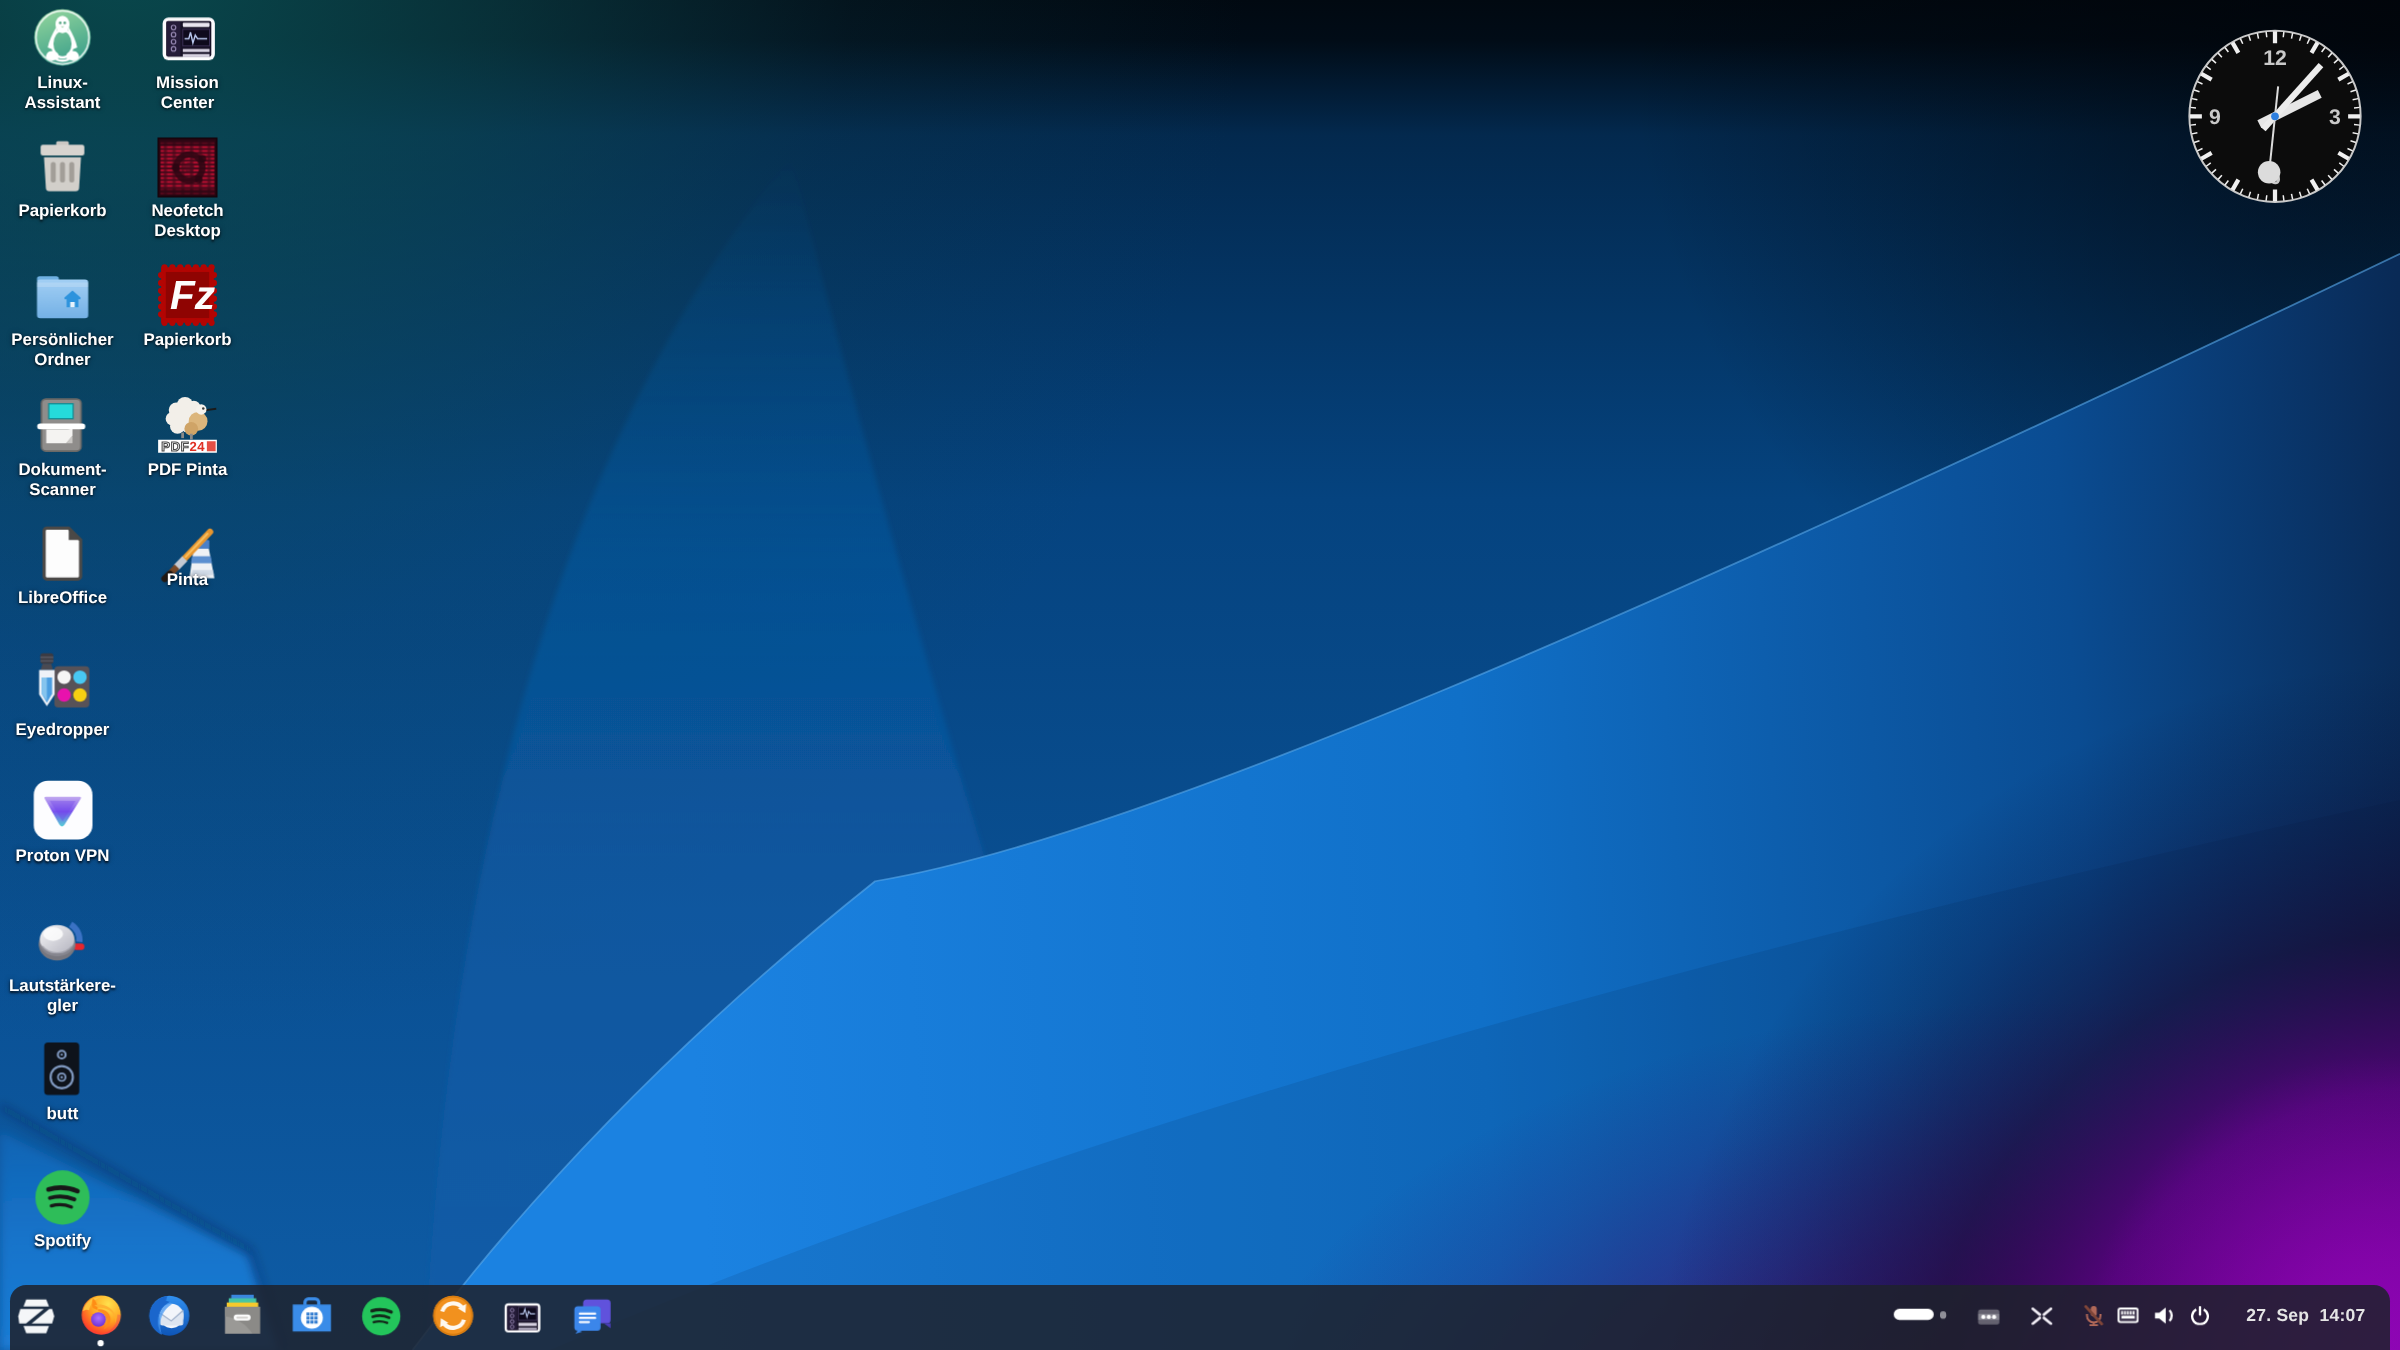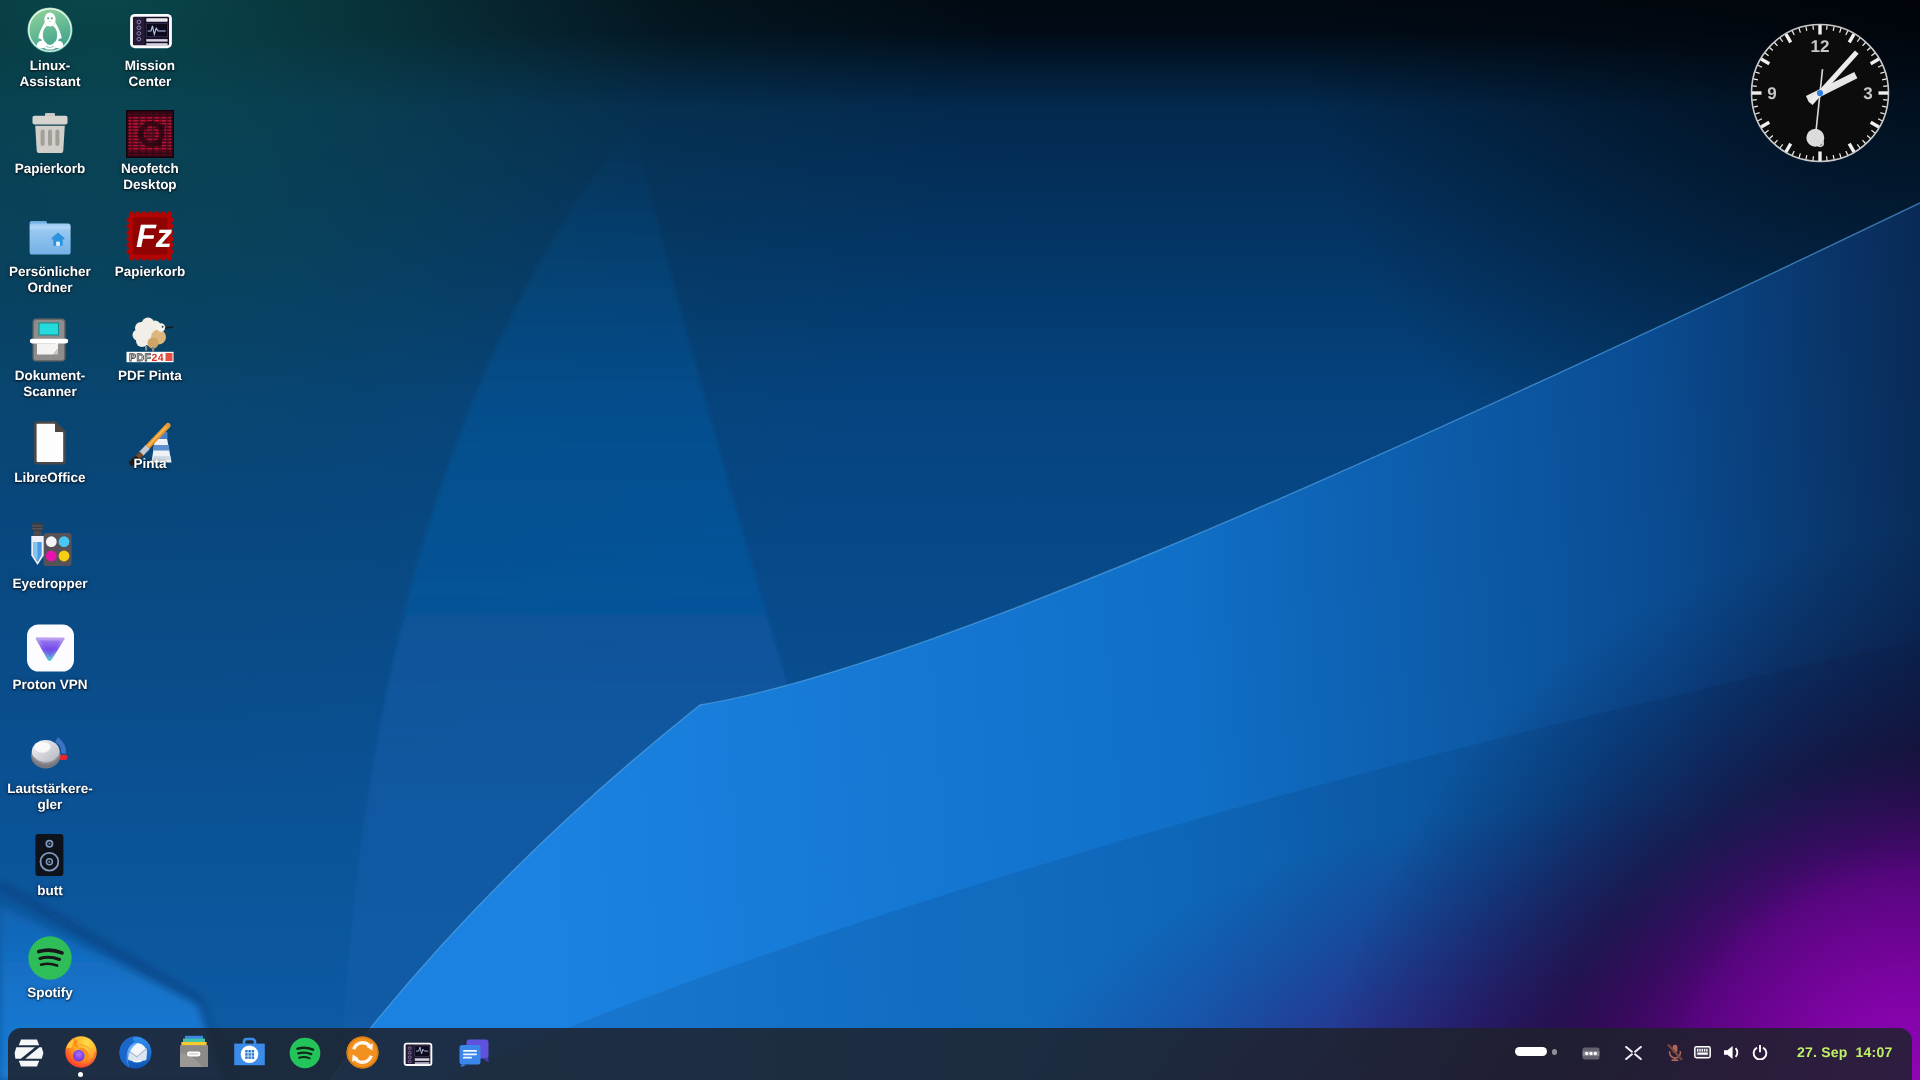--- a/index.html
+++ b/index.html
@@ -3,21 +3,21 @@
 <meta charset="utf-8">
 <style>
   * { margin:0; padding:0; box-sizing:border-box; }
   html,body { width:1920px; height:1080px; overflow:hidden; background:#05427e; font-family:"Liberation Sans", sans-serif; text-rendering:geometricPrecision; -webkit-font-smoothing:antialiased; }
   #wall { position:absolute; left:0; top:0; width:1920px; height:1080px; }
   .ic { position:absolute; transform:translateZ(0); }
   .dlabel { position:absolute; width:150px; text-align:center; color:#fff; font-weight:bold; transform:translateZ(0);
             font-size:13.5px; line-height:16.2px; text-shadow:0 1px 2px rgba(0,0,0,0.8), 0 0 4px rgba(10,30,50,0.55); }
   #bar { position:absolute; left:8px; width:1904px; bottom:0; height:52px;
          background:rgba(30,34,44,0.86); border-radius:13px 13px 0 0; }
-  #datetime { position:absolute; left:1797px; top:1044px; color:#bef264; font-weight:bold; font-size:14px; letter-spacing:0.2px; transform:translateZ(0); }
+  #datetime { position:absolute; left:1797px; top:1044px; color:#e5e5e5; font-weight:bold; font-size:14px; letter-spacing:0.2px; transform:translateZ(0); }
   #clockw { position:absolute; left:1750px; top:23px; transform:translateZ(0); }
 </style>
 </head>
 <body>
 <svg id="wall" viewBox="0 0 1920 1080" preserveAspectRatio="none">
   <defs>
     <linearGradient id="base" x1="0" y1="0" x2="0" y2="1080" gradientUnits="userSpaceOnUse">
       <stop offset="0" stop-color="#010911"></stop>
       <stop offset="0.03" stop-color="#010c17"></stop>
       <stop offset="0.1" stop-color="#03294e"></stop>

